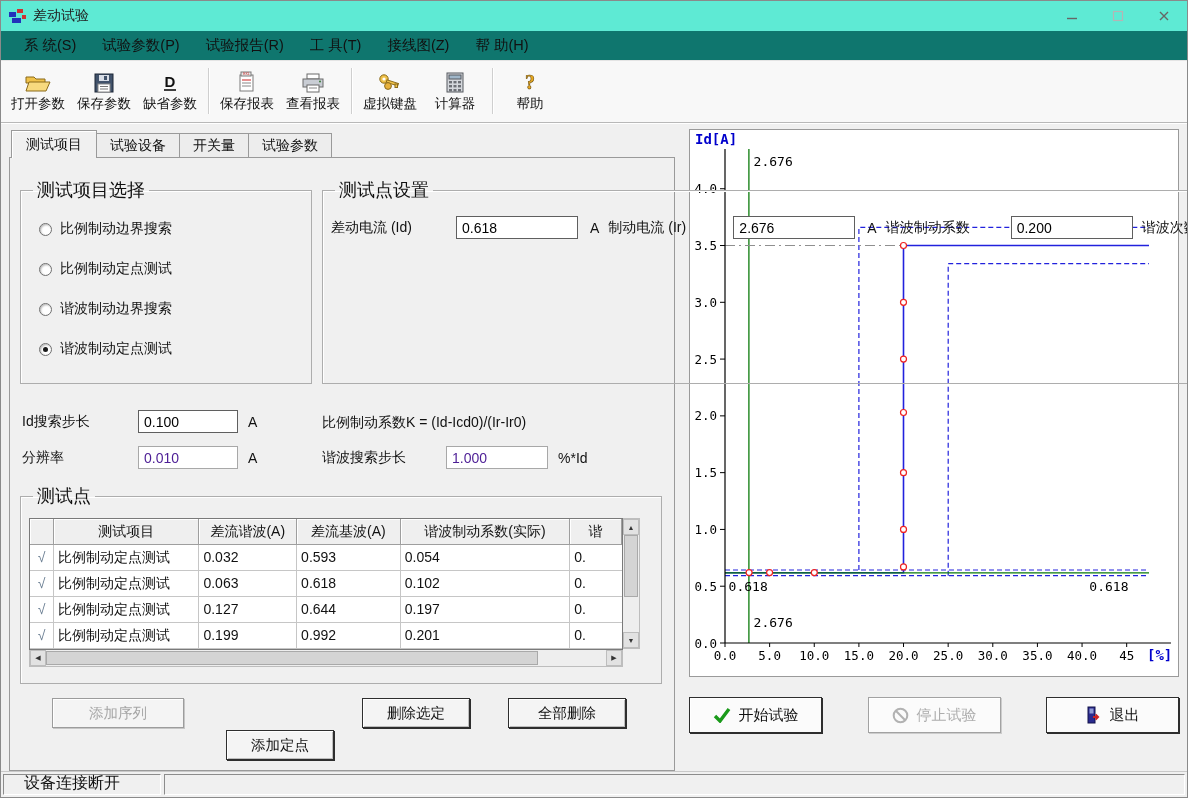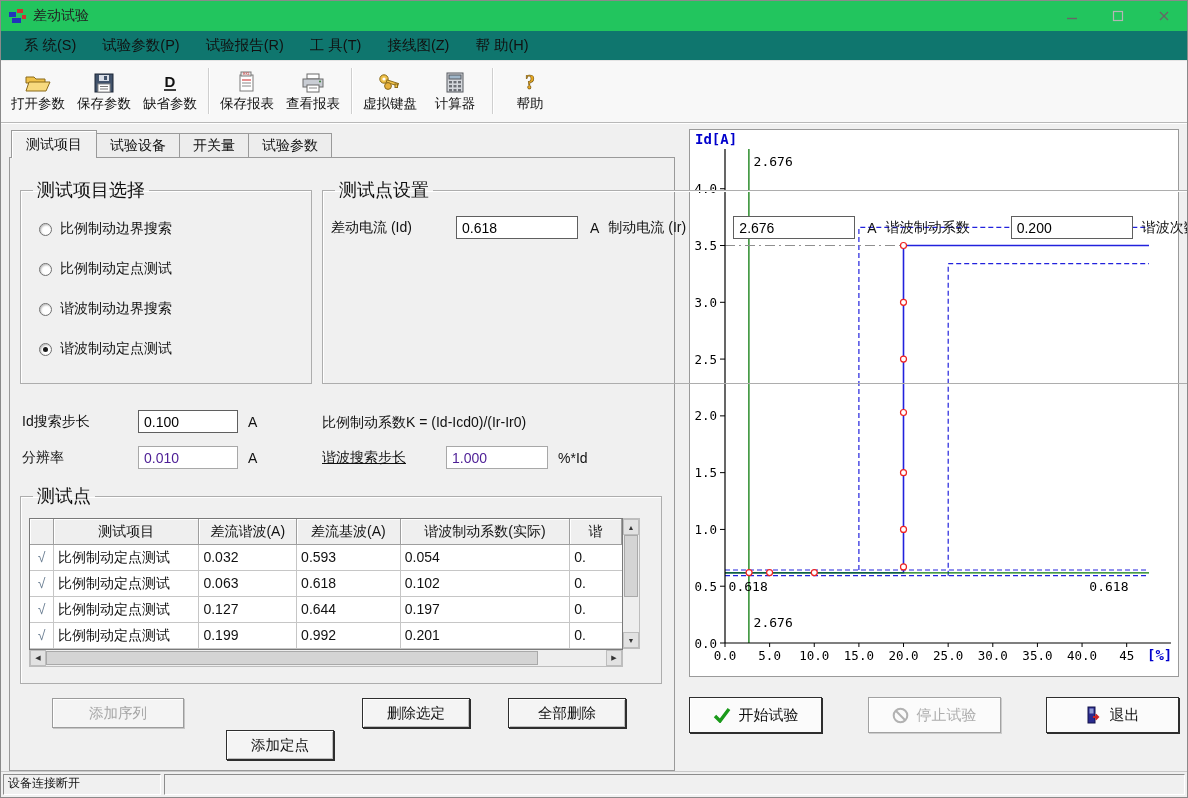--- a/index.html
+++ b/index.html
@@ -4,21 +4,21 @@
 <style>
   * { box-sizing: border-box; }
   html,body { margin:0; padding:0; background:#9a9a9a; }
   .window {
     width:1188px; height:798px; background:#f0f0f0;
     border:1px solid #8a8a8a; display:flex; flex-direction:column;
     font-family:"Liberation Sans", sans-serif; font-size:14px; color:#111;
     position:relative; overflow:hidden;
   }
   
-  .titlebar { height:30px; background:#22c55e; display:flex; align-items:center; padding-left:8px; flex:0 0 auto; }
+  .titlebar { height:30px; background:#5eead4; display:flex; align-items:center; padding-left:8px; flex:0 0 auto; }
   .app-icon { display:inline-flex; margin-right:6px; }
   .title-text { font-size:14px; color:#222; }
   .win-controls { margin-left:auto; display:flex; height:100%; }
   .win-btn { width:46px; height:100%; display:flex; align-items:center; justify-content:center; }
   
   .menubar { height:30px; background:#0f766e; display:flex; align-items:center; padding-left:10px; flex:0 0 auto; border-bottom:1px solid #e4e4e4; }
   .menu-item { padding:4px 13px; font-size:14.5px; }
   
   .toolbar { height:62px; background:#f8f8f8; display:flex; align-items:center; padding:2px 4px 4px; flex:0 0 auto; border-bottom:1px solid #b8b8b8; box-shadow:0 1px 0 #ffffff; }
   .tb-btn { min-width:64px; padding:2px 6px; display:flex; flex-direction:column; align-items:center; justify-content:center; gap:2px; }
@@ -45,21 +45,21 @@
   .field-col { display:flex; flex-direction:row; gap:9px; padding-top:10px; }
   .field-row { display:flex; align-items:center; }
   .f-label { width:125px; flex:0 0 auto; }
   .f-input { width:122px; height:23px; border:1px solid #5f5f5f; background:#fff; font-family:"Liberation Sans",sans-serif; font-size:14px; padding:1px 5px; }
   .f-unit { margin-left:12px; }
   .combo { width:122px; height:23px; border:1px solid #5f5f5f; background:#fff; display:flex; }
   .combo-value { flex:1; padding:2px 5px; }
   .combo-btn { width:18px; border-left:1px solid #8a8a8a; background:linear-gradient(#f6f6f6,#d9d9d9); font-size:8px; display:flex; align-items:center; justify-content:center; color:#222; }
   .loose-row { position:absolute; display:flex; align-items:center; }
   .loose-row .lab1 { width:116px; }
-  .loose-row .lab2 { width:124px;text-decoration:underline; }
+  .loose-row .lab2 { width:124px; }
   .in-sm { width:102px; height:23px; border:1px solid #5f5f5f; background:#fff; font-family:"Liberation Sans",sans-serif; font-size:14px; padding:1px 5px; }
   .in-sm.disabled, .f-input.disabled { color:#4c1d95; border-color:#a8a8a8; }
   .unit { margin-left:10px; }
   .formula { position:absolute; white-space:nowrap; }
   
   .grid-wrap { display:flex; margin-top:6px; }
   .grid { border:1px solid #7a7a7a; background:#fff; width:594px; }
   .g-row { display:flex; height:26px; }
   .g-cell { border-right:1px solid #c6c6c6; border-bottom:1px solid #c6c6c6; padding:4px 4px 0 4px; overflow:hidden; white-space:nowrap; font-size:14px; }
   .g-head .g-cell { background:#efefef; border-right:1px solid #9e9e9e; border-bottom:1px solid #9e9e9e; box-shadow:inset 1px 1px 0 #ffffff; text-align:center; }
@@ -90,21 +90,21 @@
   .chart-box .ann { font-size:13px; fill:#000; }
   .chart-box .axis-label { font-size:14px; font-weight:bold; fill:#0000cc; }
   .chart-controls { margin-top:20px; display:flex; justify-content:space-between; width:490px; }
   .ctl-btn { width:133px; height:36px; background:#fbfbfb; border:1px solid #2e2e2e;
              box-shadow:1px 1px 0 #2e2e2e, inset 1px 1px 0 #ffffff;
              display:flex; align-items:center; justify-content:center; gap:8px;
              font-family:"Liberation Sans",sans-serif; font-size:15px; color:#111; }
   .ctl-btn.disabled { color:#adadad; border-color:#a2a2a2; box-shadow:1px 1px 0 #cccccc, inset 1px 1px 0 #ffffff; }
   
   .statusbar { height:26px; flex:0 0 auto; background:#f0f0f0; border-top:1px solid #c9c9c9; display:flex; align-items:stretch; padding:2px 2px; gap:3px; }
-  .status-cell { border:1px solid; border-color:#8c8c8c #ffffff #ffffff #8c8c8c; display:flex; align-items:flex-start; padding:0 4px; font-size:12px; }
+  .status-cell { border:1px solid; border-color:#8c8c8c #ffffff #ffffff #8c8c8c; display:flex; align-items:flex-end; padding:0 20px; font-size:16px; }
   .status-first { width:158px; }
   .status-rest { flex:1; }
 </style>
 </head>
 <body>
 
 <div class="window">
 
   <div class="titlebar">
     <span class="app-icon">

